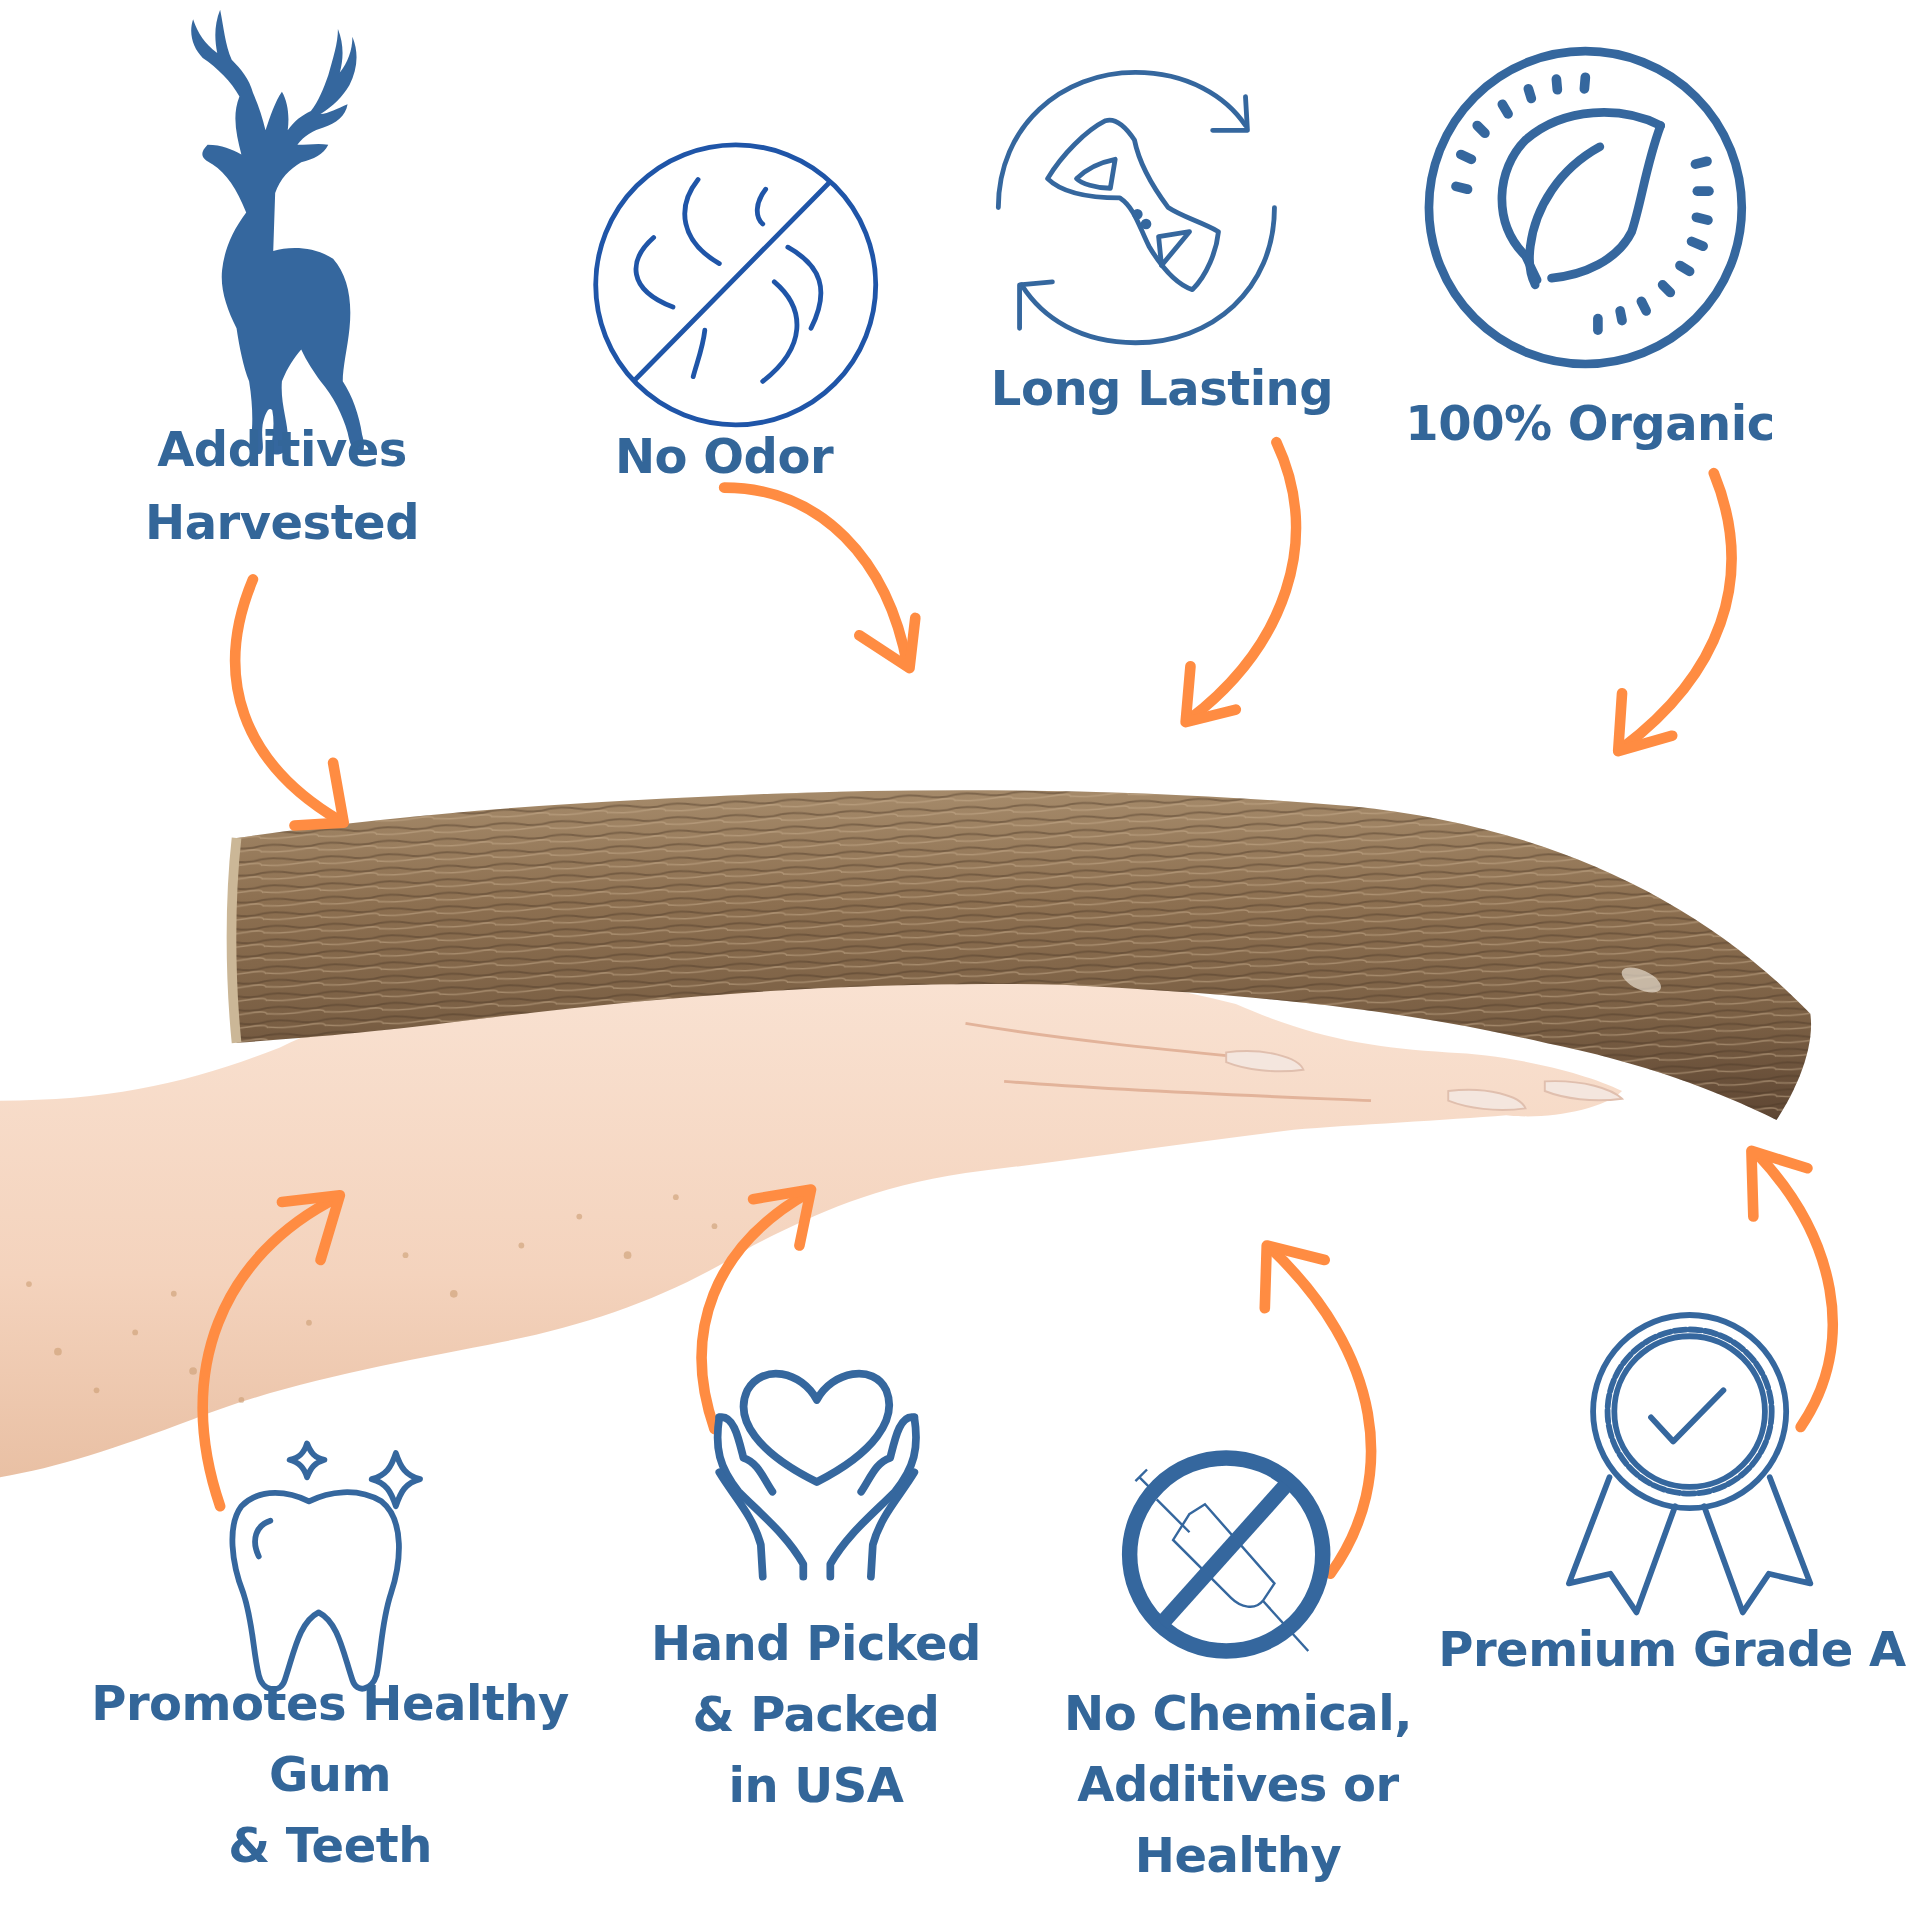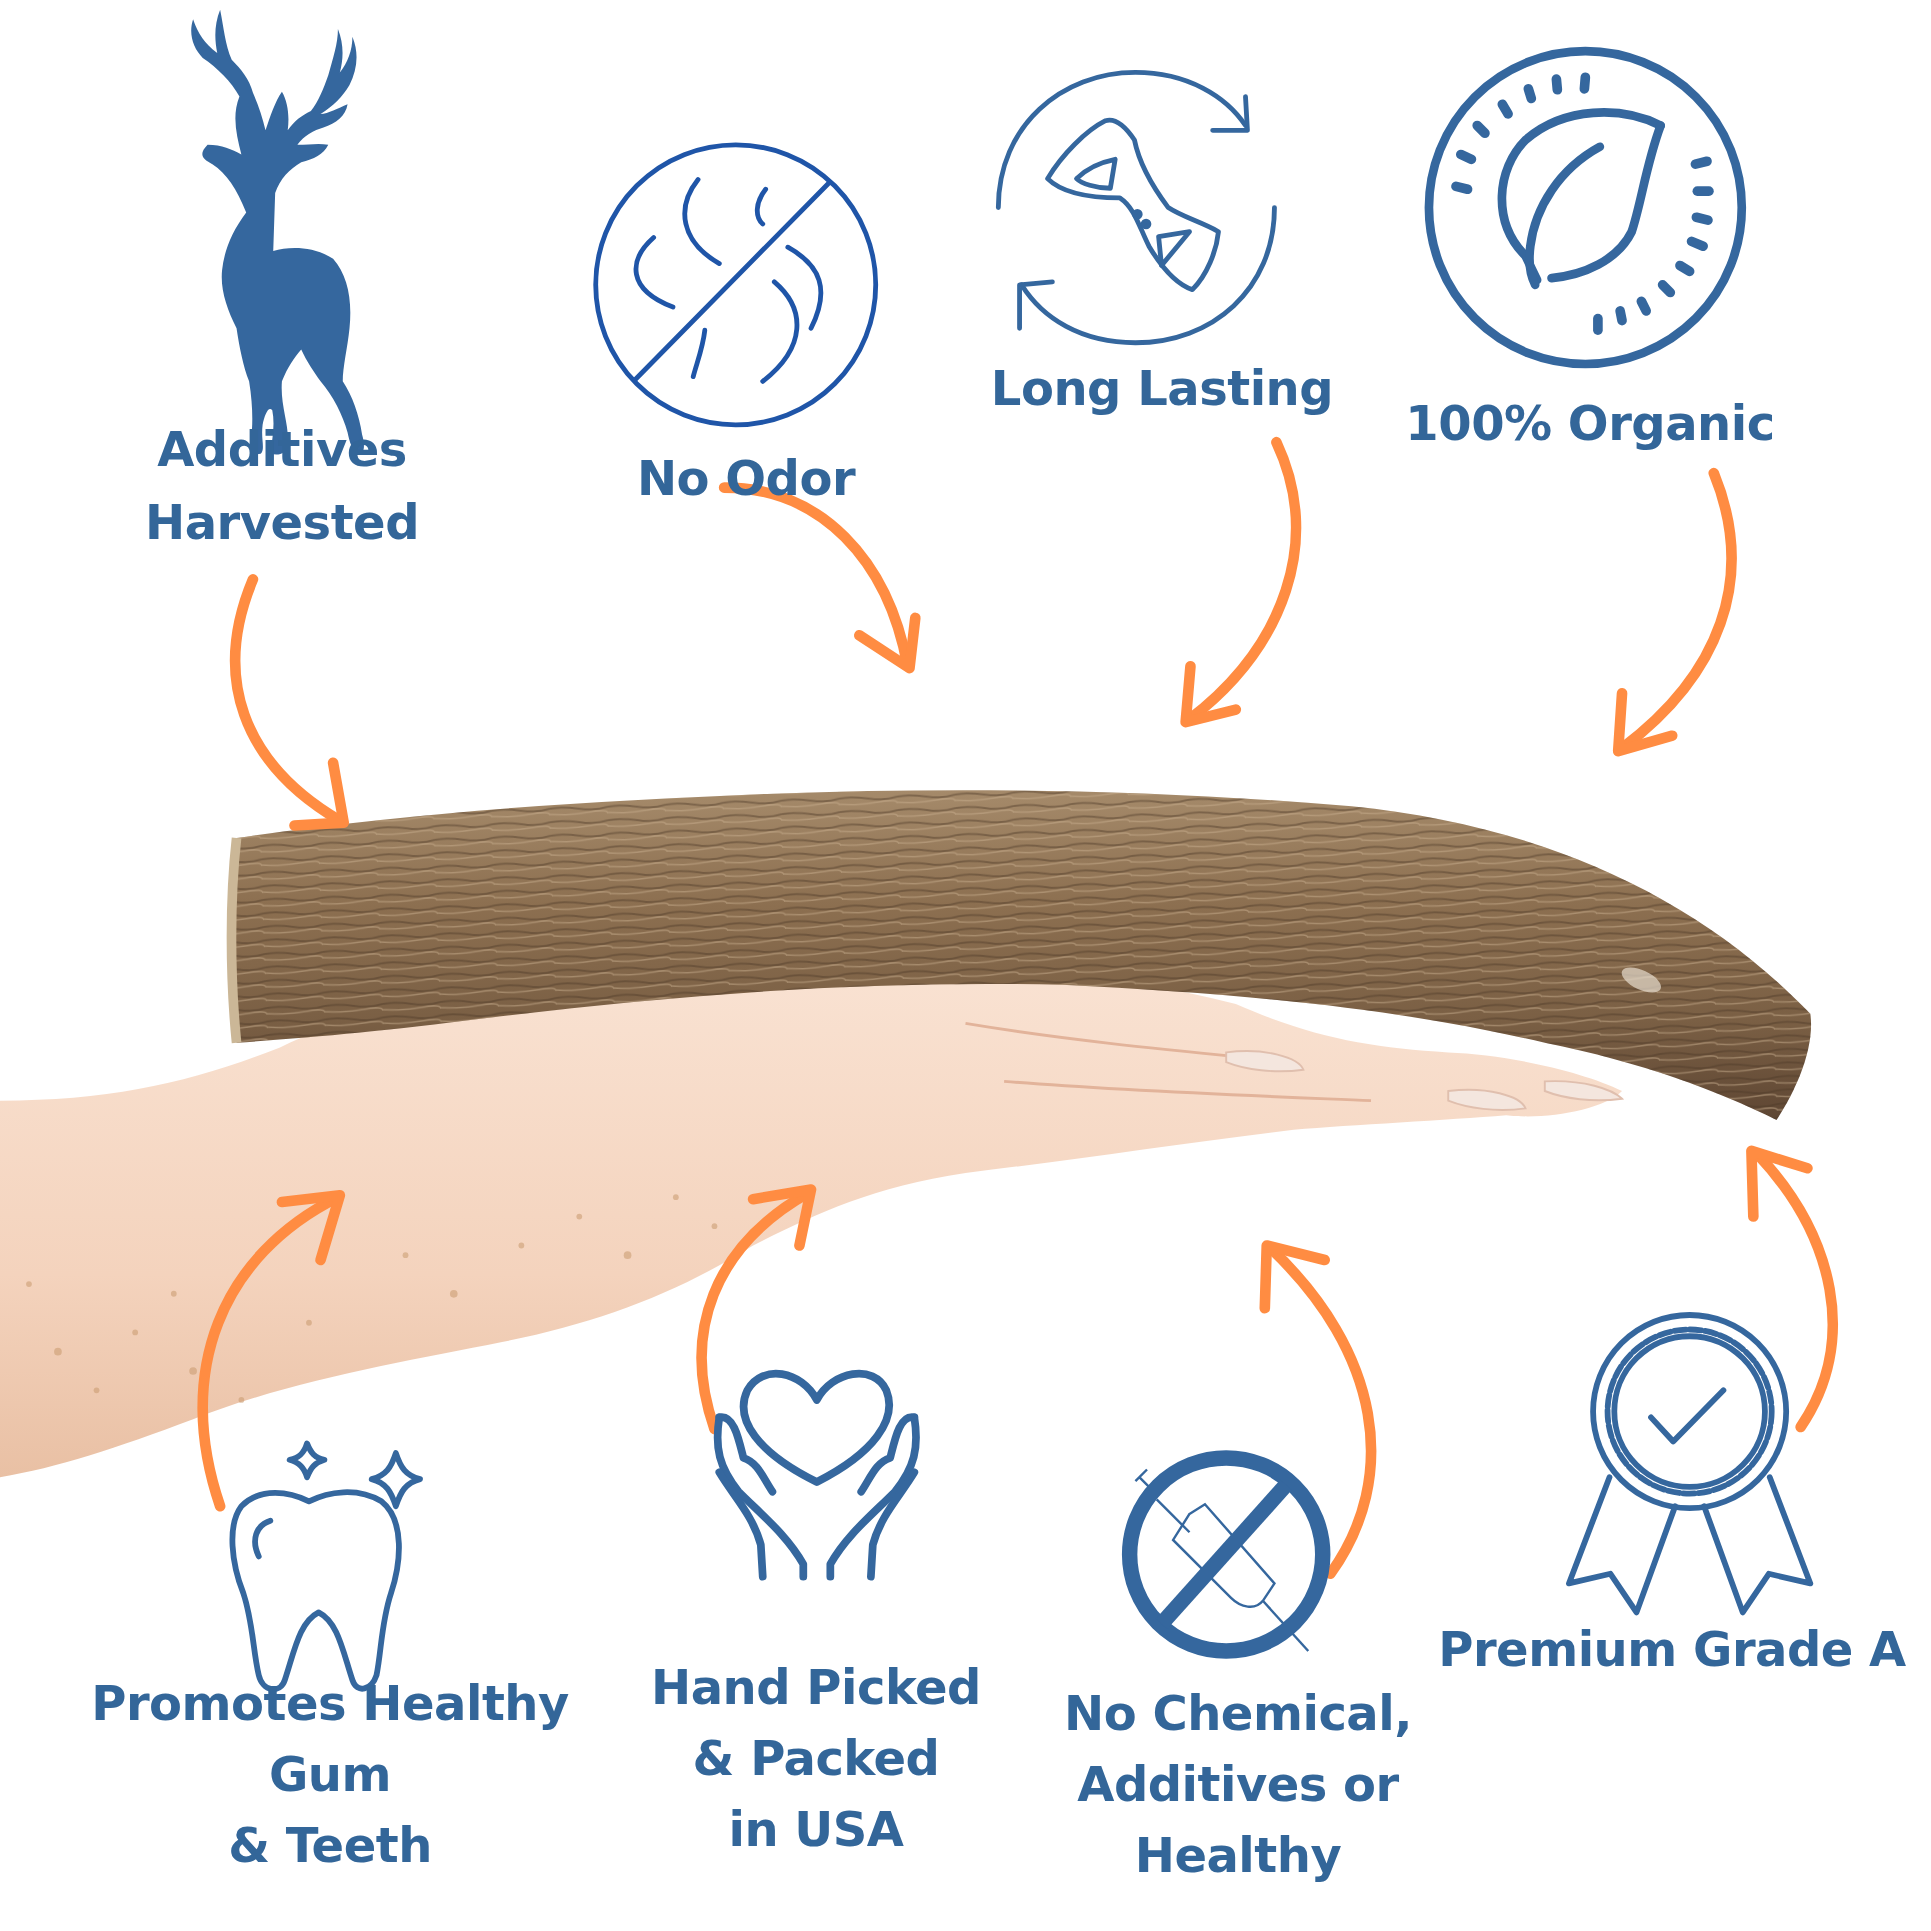--- a/index.html
+++ b/index.html
@@ -239,39 +239,39 @@
     <path d="M1667 1530 L1625 1640 L1668 1630 L1695 1670 L1735 1560"></path>
     <path d="M1833 1530 L1875 1640 L1832 1630 L1805 1670 L1765 1560"></path>
   </g>
 </svg>
 
 <div class="label" style="left:282px; top:413px; line-height:73px;">
   <span>Additives</span>
   <span>Harvested</span>
 </div>
 
-<div class="label" style="left:746px; top:421px;margin-top:22px;">
+<div class="label" style="left:724px; top:421px;">
   <span>No Odor</span>
 </div>
 
 <div class="label" style="left:1162px; top:353px;">
   <span>Long Lasting</span>
 </div>
 
 <div class="label" style="left:1590px; top:388px;">
   <span>100% Organic</span>
 </div>
 
 <div class="label" style="left:330px; top:1668px;">
   <span>Promotes Healthy</span>
   <span>Gum</span>
   <span>&amp; Teeth</span>
 </div>
 
-<div class="label" style="left:816px; top:1652px;">
+<div class="label" style="left:816px; top:1608px;">
   <span>Hand Picked</span>
   <span>&amp; Packed</span>
   <span>in USA</span>
 </div>
 
 <div class="label" style="left:1238px; top:1678px;">
   <span>No Chemical,</span>
   <span>Additives or</span>
   <span>Healthy</span>
 </div>

